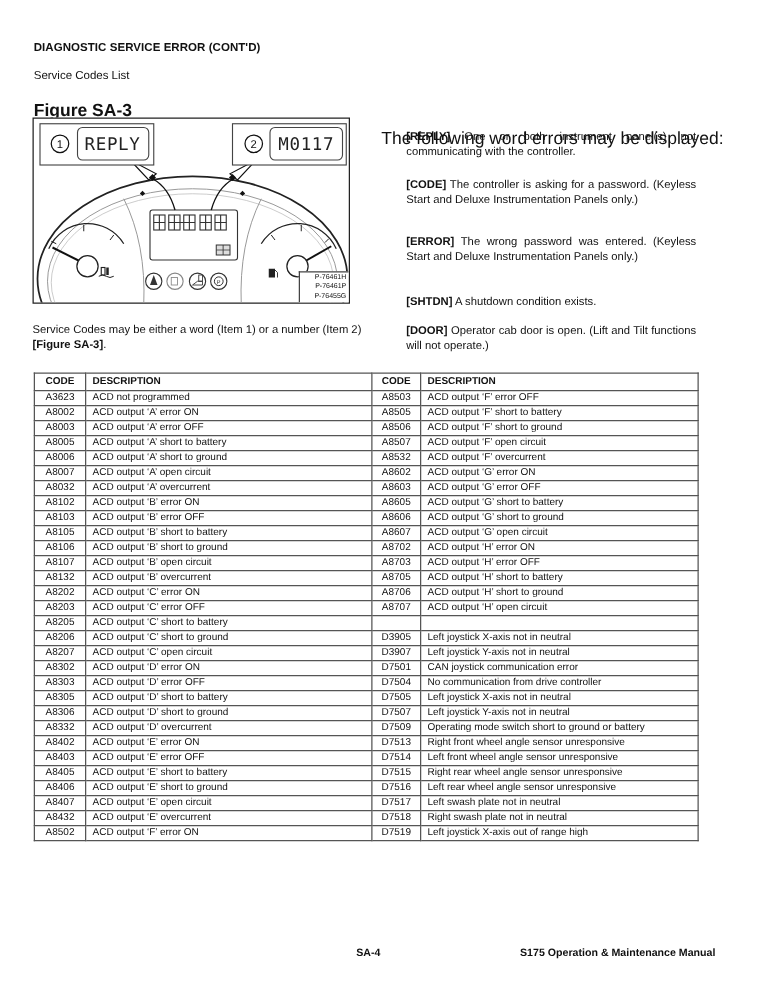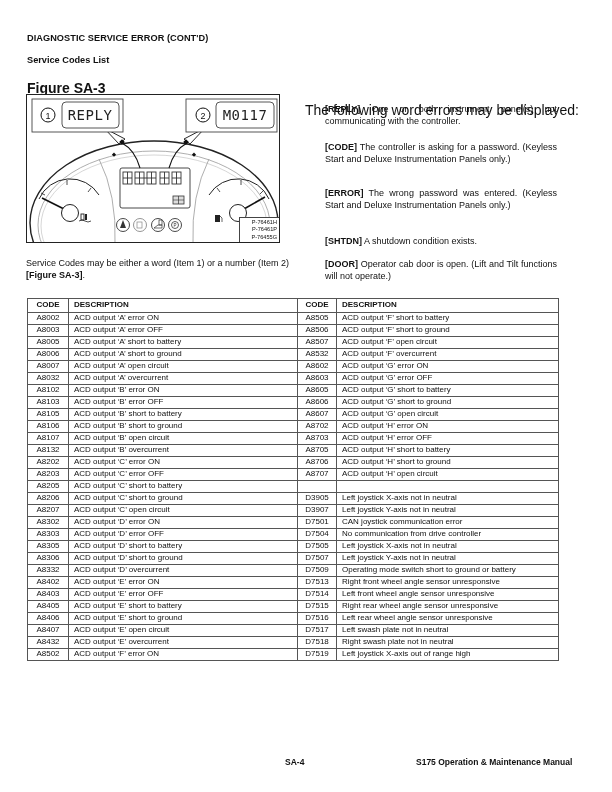--- a/index.html
+++ b/index.html
@@ -2,21 +2,21 @@
 <html><head>
 <meta charset="utf-8">
 <style>
   html, body { margin: 0; padding: 0; background: #ffffff; }
   body {
     width: 612px; height: 792px; position: relative; overflow: hidden;
     font-family: "Liberation Sans", sans-serif; color: #111;
   }
   .abs { position: absolute; }
   .h1 { left: 27px; top: 33px; font-size: 9.2px; font-weight: bold; letter-spacing: 0.05px; }
-  .h2 { left: 27px; top: 55px; font-size: 9.2px; font-weight: bold; }
+  .h2 { left: 27px; top: 55px; font-size: 9.2px; font-weight: normal; }
   .h3 { left: 27px; top: 80px; font-size: 14px; font-weight: bold; }
 
   .figure { left: 26px; top: 94px; width: 254px; height: 149px; border: 1px solid #222; box-sizing: border-box; overflow: hidden; background:#fff; }
   .figure svg { position: absolute; left: 0; top: 0; }
   .partnums { position: absolute; right: 0; bottom: 0; width: 40px; border: 1px solid #444; border-right: none; border-bottom: none; background:#fff; font-size: 5.6px; line-height: 7.5px; text-align: right; padding: 1px 2px 1px 2px; box-sizing: border-box; }
 
   .caption { left: 26px; top: 257px; width: 265px; font-size: 9px; line-height: 12px; }
   .caption b { font-weight: bold; }
 
   .rt-intro { left: 305px; top: 82px; font-size: 14px; margin-top: 20px; }
@@ -181,20 +181,26 @@
   <thead>
     <tr>
       <th class="code">CODE</th>
       <th>DESCRIPTION</th>
       <th class="code">CODE</th>
       <th>DESCRIPTION</th>
     </tr>
   </thead>
   <tbody id="codes-body">
       <tr>
+        <td class="code">A3623</td>
+        <td>ACD not programmed</td>
+        <td class="code">A8503</td>
+        <td>ACD output ‘F’ error OFF</td>
+      </tr>
+      <tr>
         <td class="code">A8002</td>
         <td>ACD output ‘A’ error ON</td>
         <td class="code">A8505</td>
         <td>ACD output ‘F’ short to battery</td>
       </tr>
       <tr>
         <td class="code">A8003</td>
         <td>ACD output ‘A’ error OFF</td>
         <td class="code">A8506</td>
         <td>ACD output ‘F’ short to ground</td>

